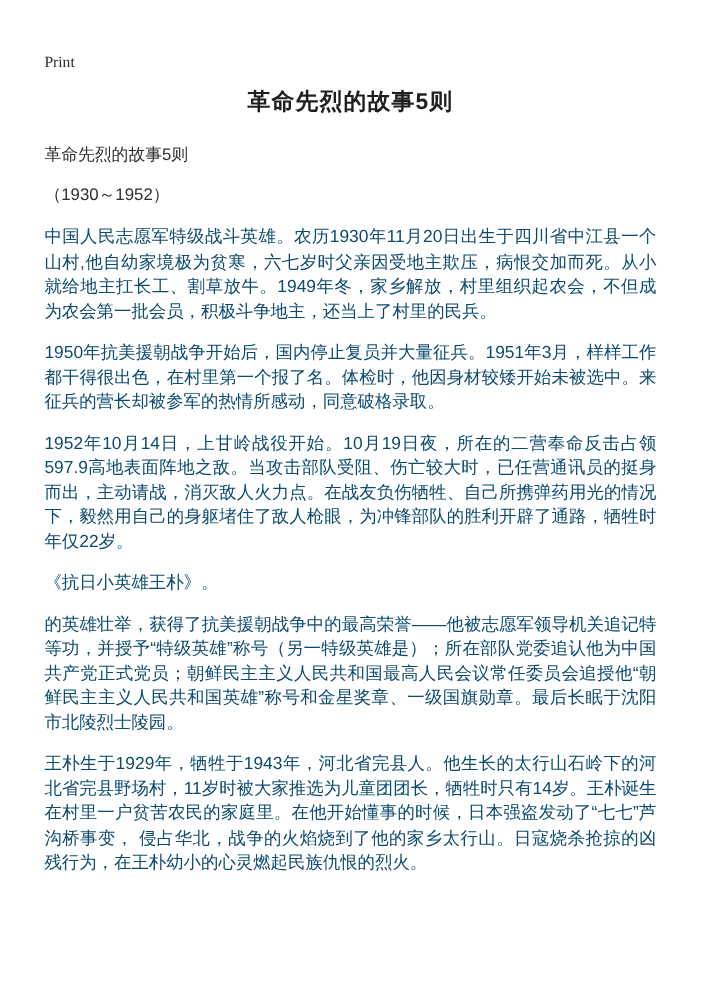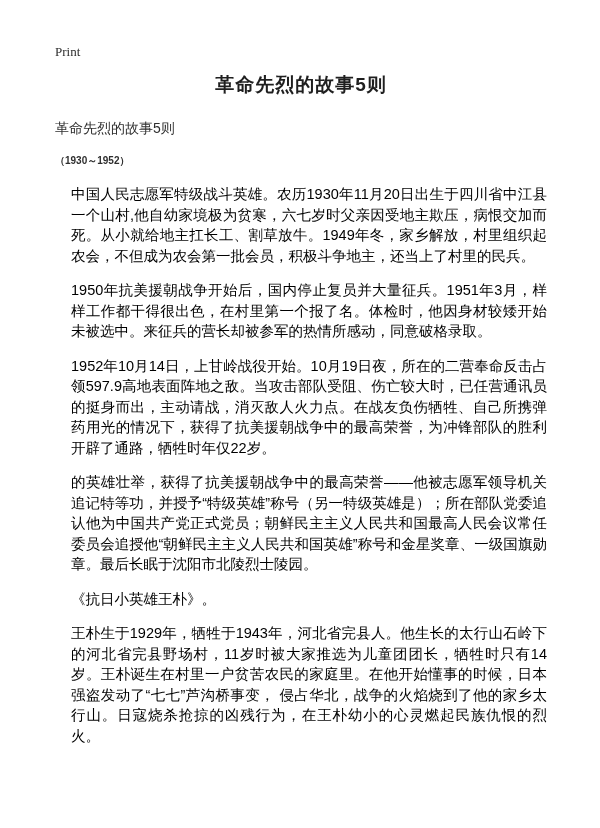--- a/index.html
+++ b/index.html
@@ -11,21 +11,21 @@
     width: 600px;
     height: 828px;
     overflow: hidden;
     font-family: "Liberation Sans", "DejaVu Sans", sans-serif;
     color: #2e2e2e;
   }
   .page {
     box-sizing: border-box;
     width: 600px;
     height: 828px;
-    padding: 44px 53px 30px 55px;
+    padding: 44px 53px 30px 37px;
     background: #ffffff;
   }
   .print-link {
     font-family: "Liberation Serif", "DejaVu Serif", serif;
     font-size: 13px;
     color: #2e2e2e;
     margin: 0 0 6px 0;
     cursor: pointer;
   }
   h1.title {
@@ -34,50 +34,49 @@
     text-align: center;
     color: #1f1f1f;
     margin: 12px 0 22px 0;
     letter-spacing: 1px;
   }
   .subtitle {
     font-size: 14px;
     margin: 0 0 16px 0;
   }
   .date-range {
-    font-size: 10px;
+    font-size: 14px;
     margin: 0 0 16px 0;
-    font-weight: bold;
   }
   p.para {
     font-size: 14.5px;
     line-height: 20.5px;
-    margin: 0 0 14px 16px;
+    margin: 0 0 14px 0;
     text-align: justify;
-    color: #000000;
+    color: #0c4a6e;
   }
 </style>
 </head>
 <body>
 
 <div class="page">
   <div class="print-link">Print</div>
 
   <h1 class="title">革命先烈的故事5则</h1>
 
   <div class="subtitle">革命先烈的故事5则</div>
 
   <div class="date-range">（1930～1952）</div>
 
   <p class="para">中国人民志愿军特级战斗英雄。农历1930年11月20日出生于四川省中江县一个山村,他自幼家境极为贫寒，六七岁时父亲因受地主欺压，病恨交加而死。从小就给地主扛长工、割草放牛。1949年冬，家乡解放，村里组织起农会，不但成为农会第一批会员，积极斗争地主，还当上了村里的民兵。</p>
 
   <p class="para">1950年抗美援朝战争开始后，国内停止复员并大量征兵。1951年3月，样样工作都干得很出色，在村里第一个报了名。体检时，他因身材较矮开始未被选中。来征兵的营长却被参军的热情所感动，同意破格录取。</p>
 
 
-  <p class="para">1952年10月14日，上甘岭战役开始。10月19日夜，所在的二营奉命反击占领597.9高地表面阵地之敌。当攻击部队受阻、伤亡较大时，已任营通讯员的挺身而出，主动请战，消灭敌人火力点。在战友负伤牺牲、自己所携弹药用光的情况下，获得了抗美援朝战争中的最高荣誉，为冲锋部队的胜利开辟了通路，牺牲时年仅22岁。</p>
+  <p class="para">1952年10月14日，上甘岭战役开始。10月19日夜，所在的二营奉命反击占领597.9高地表面阵地之敌。当攻击部队受阻、伤亡较大时，已任营通讯员的挺身而出，主动请战，消灭敌人火力点。在战友负伤牺牲、自己所携弹药用光的情况下，毅然用自己的身躯堵住了敌人枪眼，为冲锋部队的胜利开辟了通路，牺牲时年仅22岁。</p>
+
+  <p class="para">《抗日小英雄王朴》。</p>
 
   <p class="para">的英雄壮举，获得了抗美援朝战争中的最高荣誉——他被志愿军领导机关追记特等功，并授予“特级英雄”称号（另一特级英雄是）；所在部队党委追认他为中国共产党正式党员；朝鲜民主主义人民共和国最高人民会议常任委员会追授他“朝鲜民主主义人民共和国英雄”称号和金星奖章、一级国旗勋章。最后长眠于沈阳市北陵烈士陵园。</p>
-
-  <p class="para">《抗日小英雄王朴》。</p>
 
   <p class="para">王朴生于1929年，牺牲于1943年，河北省完县人。他生长的太行山石岭下的河北省完县野场村，11岁时被大家推选为儿童团团长，牺牲时只有14岁。王朴诞生在村里一户贫苦农民的家庭里。在他开始懂事的时候，日本强盗发动了“七七”芦沟桥事变， 侵占华北，战争的火焰烧到了他的家乡太行山。日寇烧杀抢掠的凶残行为，在王朴幼小的心灵燃起民族仇恨的烈火。</p>
 
 </div>
 
 </body></html>

